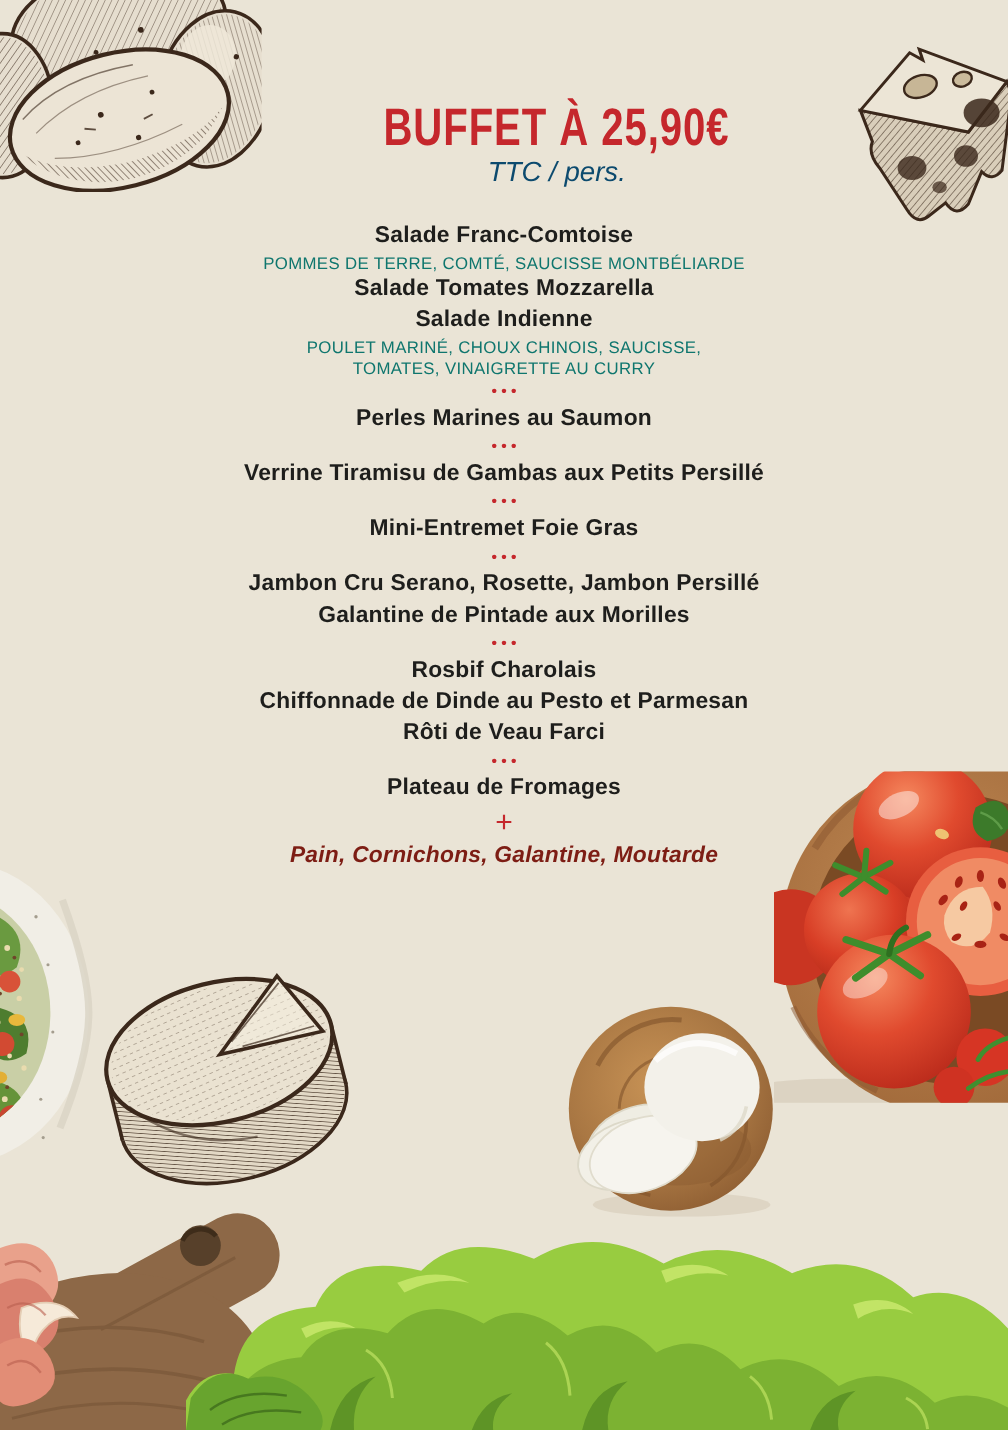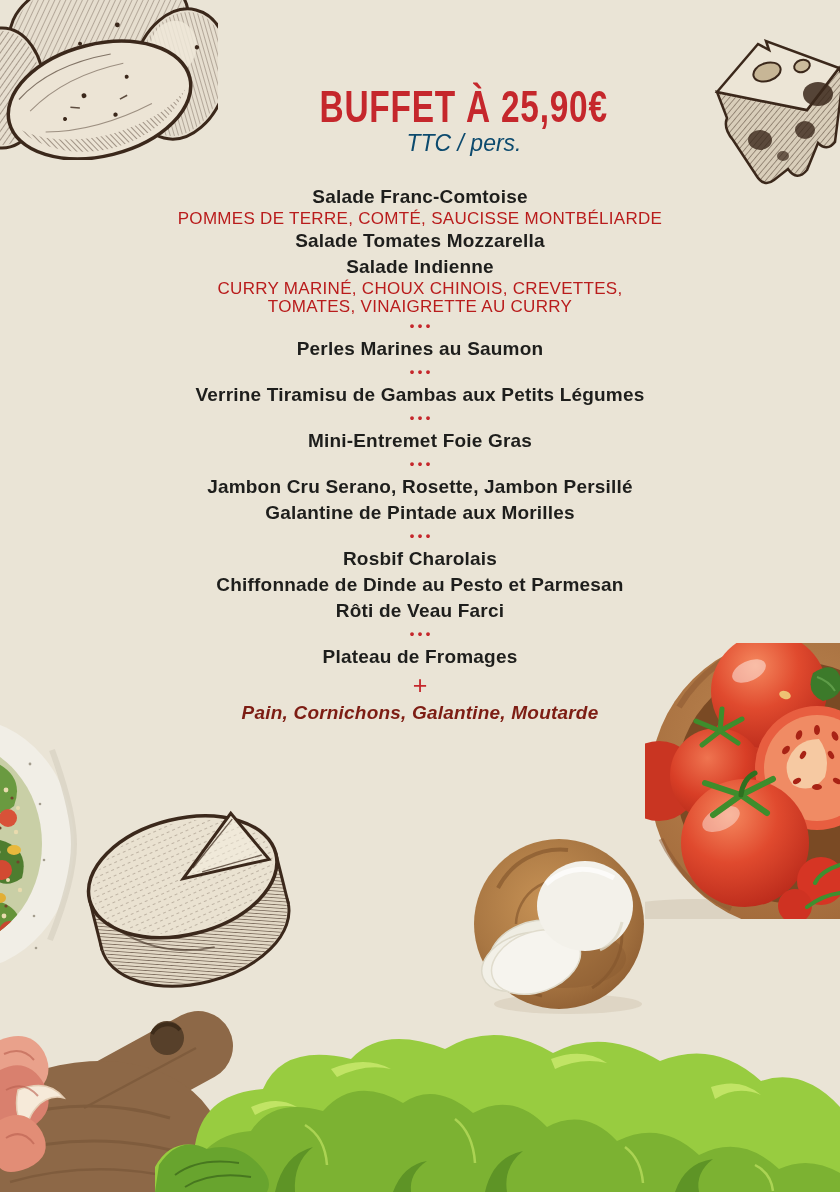--- a/index.html
+++ b/index.html
@@ -12,21 +12,21 @@
   
   .header{position:absolute;top:84px;left:0;width:100%;text-align:center;z-index:5;padding-left:44px;}
   .title{
     display:inline-block;color:#C5272C;font-weight:bold;font-size:44px;line-height:46px;
     letter-spacing:1px;white-space:nowrap;transform:scaleX(.76);transform-origin:50% 50%;
   }
   .subtitle{font-style:italic;font-size:23px;line-height:24px;color:#0c4a6e;margin-top:1px;}
   
   .menu{position:absolute;top:184px;left:0;width:100%;text-align:center;z-index:5;}
   .li-item{font-size:19px;font-weight:bold;color:#1E1E1C;line-height:26px;letter-spacing:.2px;}
-  .li-desc{font-size:17px;color:#b91c1c;line-height:18px;letter-spacing:.3px;}
+  .li-desc{font-size:14px;color:#0f766e;line-height:18px;letter-spacing:.3px;}
   .li-sep{color:#C5272C;font-size:13px;font-weight:bold;letter-spacing:3.5px;text-indent:3.5px;line-height:20px;}
   .li-plus{color:#C5272C;font-size:25px;line-height:30px;}
   .li-extras{color:#7D1D14;font-size:19px;font-weight:bold;font-style:italic;line-height:26px;letter-spacing:.2px;}
 </style>
 </head>
 <body>
 
 <svg class="deco" style="left:0;top:0;z-index:1" width="218" height="160" viewBox="0 0 218 160">
   <defs>
     <pattern id="hp1" width="5" height="5" patternUnits="userSpaceOnUse" patternTransform="rotate(35)">
@@ -313,26 +313,26 @@
 <div class="header">
   <div class="title">BUFFET À 25,90€</div>
   <div class="subtitle">TTC / pers.</div>
 </div>
 
 <div class="menu">
   <div class="li-item">Salade Franc-Comtoise</div>
   <div class="li-desc">POMMES DE TERRE, COMTÉ, SAUCISSE MONTBÉLIARDE</div>
   <div class="li-item">Salade Tomates Mozzarella</div>
   <div class="li-item">Salade Indienne</div>
-  <div class="li-desc">CURRY MARINÉ, CHOUX CHINOIS, CREVETTES,</div>
+  <div class="li-desc">POULET MARINÉ, CHOUX CHINOIS, SAUCISSE,</div>
   <div class="li-desc">TOMATES, VINAIGRETTE AU CURRY</div>
   <div class="li-sep">•••</div>
   <div class="li-item">Perles Marines au Saumon</div>
   <div class="li-sep">•••</div>
-  <div class="li-item">Verrine Tiramisu de Gambas aux Petits Légumes</div>
+  <div class="li-item">Verrine Tiramisu de Gambas aux Petits Persillé</div>
   <div class="li-sep">•••</div>
   <div class="li-item">Mini-Entremet Foie Gras</div>
   <div class="li-sep">•••</div>
   <div class="li-item">Jambon Cru Serano, Rosette, Jambon Persillé</div>
   <div class="li-item">Galantine de Pintade aux Morilles</div>
   <div class="li-sep">•••</div>
   <div class="li-item">Rosbif Charolais</div>
   <div class="li-item">Chiffonnade de Dinde au Pesto et Parmesan</div>
   <div class="li-item">Rôti de Veau Farci</div>
   <div class="li-sep">•••</div>

